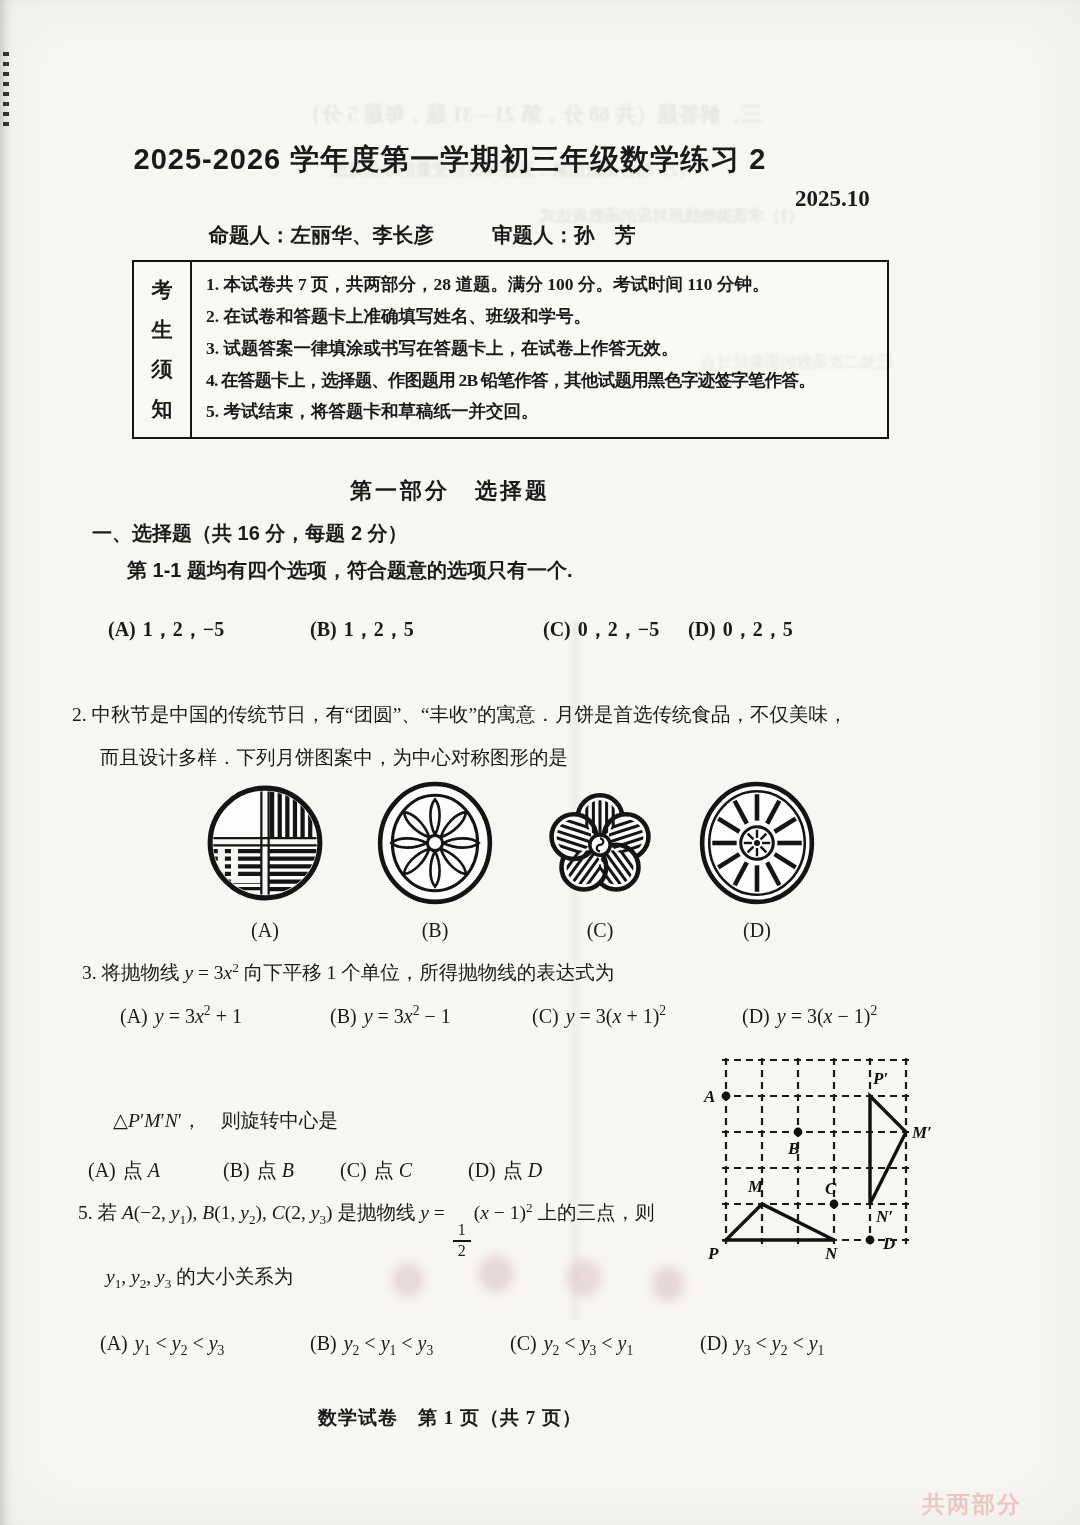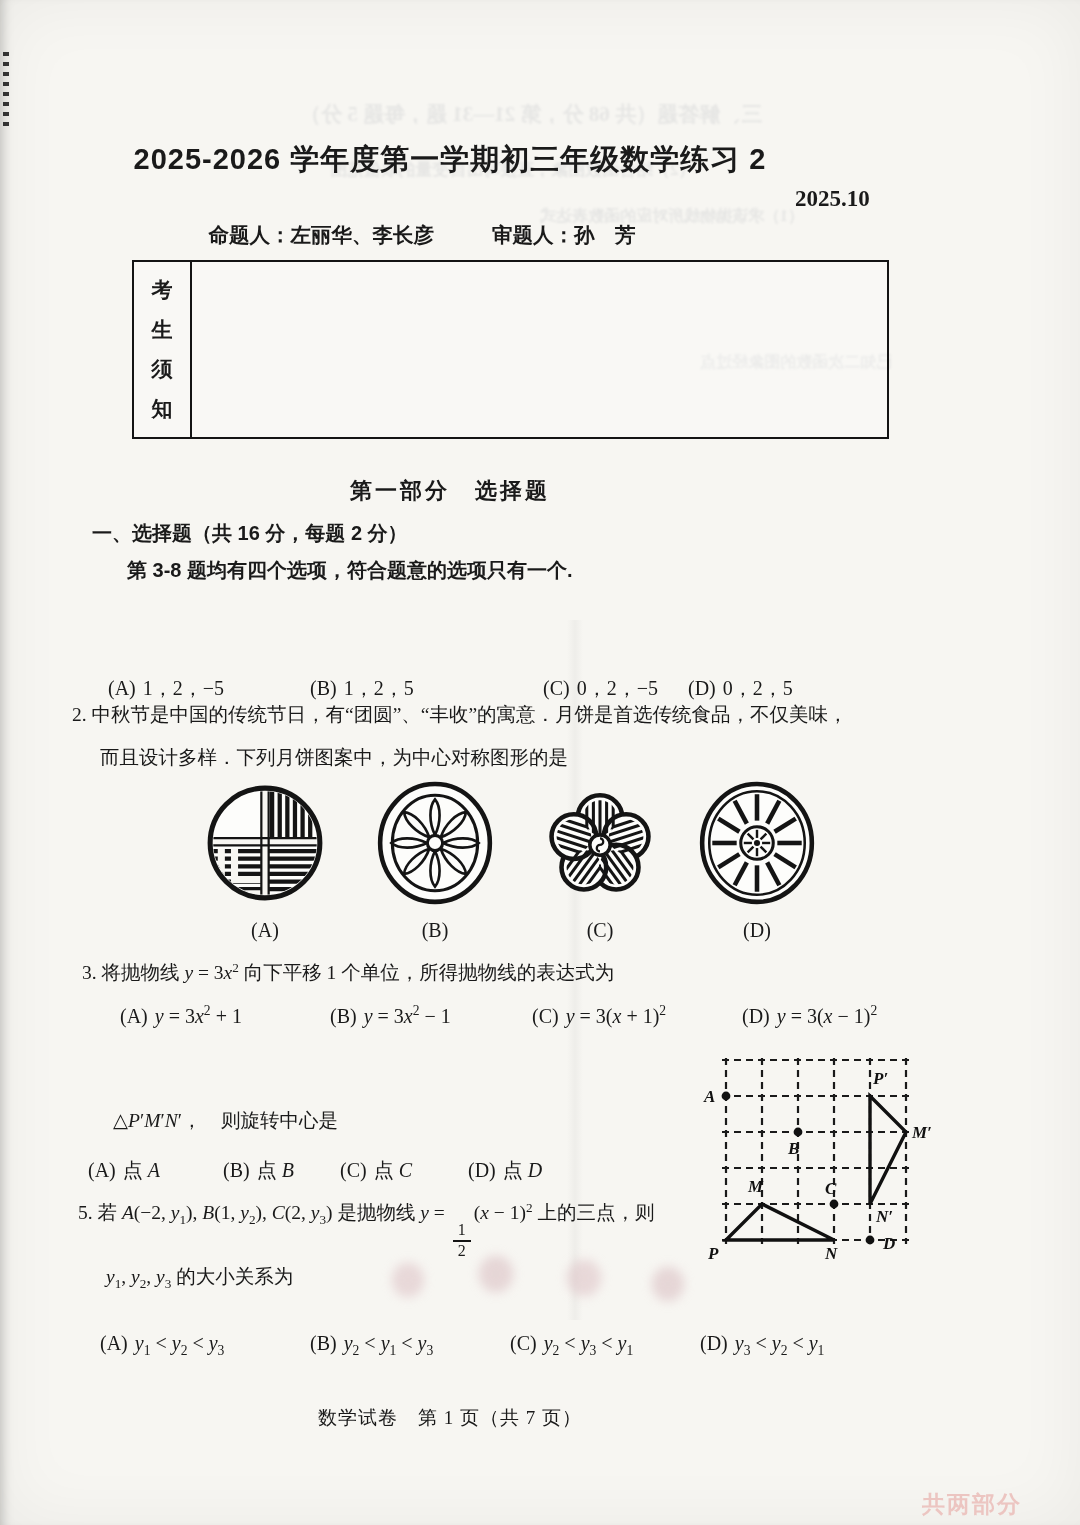--- a/index.html
+++ b/index.html
@@ -40,21 +40,21 @@
   .opt .sp{margin-left:7px;}
   .frac{display:inline-flex;flex-direction:column;align-items:center;vertical-align:-16px;line-height:1.05;margin:0 3px;font-size:0.82em;}
   .frac .num{border-bottom:2px solid #141414;padding:0 5px 1px;}
   .frac .den{padding-top:1px;}
   
   .mc{width:128px;text-align:center;}
   .mc .lab{margin-top:7px;font-size:20px;}
   
   .gridfig text{font-family:"Liberation Serif","DejaVu Serif",serif;font-style:italic;font-weight:700;font-size:17px;fill:#111;}
   
-  .footer{top:1405px;font-size:19px;font-weight:400;letter-spacing:1px;}
+  .footer{top:1405px;font-size:19px;font-weight:700;letter-spacing:1px;}
   .watermark{left:922px;top:1489px;font-size:23px;color:#ecc5c1;letter-spacing:2px;font-weight:600;}
   
   .bleed{color:#6b7280;opacity:.12;filter:blur(1.1px);transform:scaleX(-1);white-space:nowrap;font-weight:600;}
   .crease{left:567px;top:620px;width:16px;height:700px;
     background:linear-gradient(to right,transparent,rgba(80,80,80,.05),transparent);}
   .stamp-smudge{left:368px;top:1242px;width:340px;height:74px;opacity:.55;filter:blur(5px);
     background:
       radial-gradient(28px 30px at 40px 38px, #dcc0c4 0 45%, transparent 70%),
       radial-gradient(30px 32px at 128px 32px, #d8bcc0 0 45%, transparent 70%),
       radial-gradient(30px 32px at 216px 36px, #dcc0c4 0 45%, transparent 70%),
@@ -79,27 +79,34 @@
     <span>命题人：左丽华、李长彦</span><span class="gap"></span><span>审题人：孙　芳</span>
   </div>
 
   <div class="abs notice">
     <div class="notice-side">
       <span>考</span>
       <span>生</span>
       <span>须</span>
       <span>知</span>
     </div>
+    <div class="notice-items">
+      <div>1. 本试卷共 7 页，共两部分，28 道题。满分 100 分。考试时间 110 分钟。</div>
+      <div>2. 在试卷和答题卡上准确填写姓名、班级和学号。</div>
+      <div>3. 试题答案一律填涂或书写在答题卡上，在试卷上作答无效。</div>
+      <div class="n4">4. 在答题卡上，选择题、作图题用 2B 铅笔作答，其他试题用黑色字迹签字笔作答。</div>
+      <div>5. 考试结束，将答题卡和草稿纸一并交回。</div>
+    </div>
   </div>
 
   <div class="abs center part-heading hei">第一部分　选择题</div>
   <div class="abs rule-title hei">一、选择题（共 16 分，每题 2 分）</div>
-  <div class="abs rule-note hei">第 3-8 题均有四个选项，符合题意的选项只有一个.</div>
-
-  <div class="abs optrow" style="top:675px;">
+  <div class="abs rule-note hei">第 1-1 题均有四个选项，符合题意的选项只有一个.</div>
+
+  <div class="abs optrow" style="top:616px;font-weight:bold;">
     <span class="opt" style="left:108px;"><span>(A)</span><span class="sp">1，2，−5</span></span>
     <span class="opt" style="left:310px;"><span>(B)</span><span class="sp">1，2，5</span></span>
     <span class="opt" style="left:523px;margin-left:20px;"><span>(C)</span><span class="sp">0，2，−5</span></span>
     <span class="opt" style="left:688px;"><span>(D)</span><span class="sp">0，2，5</span></span>
   </div>
 
   <div class="abs stem" style="left:72px;top:700px;">2. 中秋节是中国的传统节日，有“团圆”、“丰收”的寓意．月饼是首选传统食品，不仅美味，</div>
   <div class="abs stem" style="left:100px;top:743px;">而且设计多样．下列月饼图案中，为中心对称图形的是</div>
 
   <div class="abs mc" style="left:201px;top:780px;">

